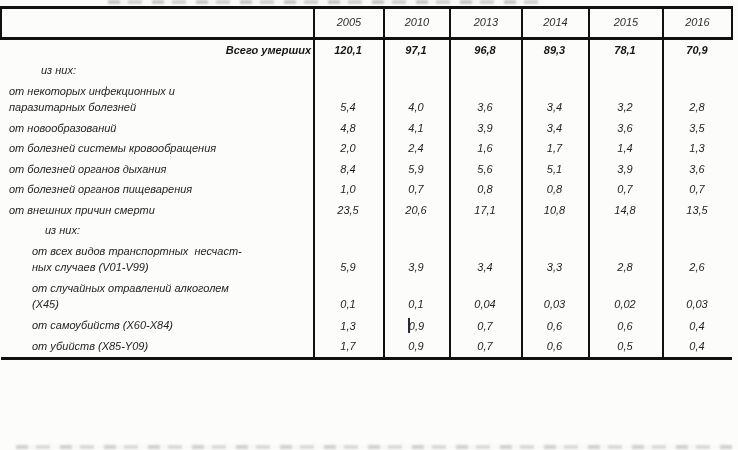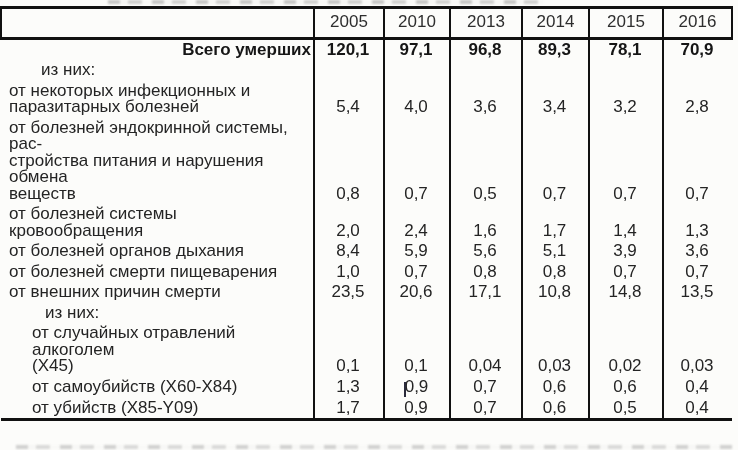--- a/index.html
+++ b/index.html
@@ -30,22 +30,23 @@
   #artifact-top   { top: 0;  left: 108px; width: 436px; }
   #artifact-bottom{ bottom: 1px; left: 16px;  width: 716px; opacity: .8; }
 
   table.mort {
     position: absolute;
     left: 0;
     top: 6px;
     border-collapse: collapse;
     table-layout: fixed;
     width: 731px;
-    font-size: 17px;
+    font-size: 11px;
     line-height: 16.5px;
+    font-style: italic;
   }
   thead th {
     border-top: 3px solid #111;
     border-bottom: 3px solid #111;
     font-weight: normal;
     text-align: center;
     padding: 5px 0 6px 0;
     color: #2e2e2e;
   }
   thead th.lblh {
@@ -141,50 +142,48 @@
       <td class="lbl pl1">от некоторых инфекционных и
 паразитарных болезней</td>
       <td class="v">5,4</td>
       <td class="v">4,0</td>
       <td class="v">3,6</td>
       <td class="v">3,4</td>
       <td class="v">3,2</td>
       <td class="v">2,8</td>
     </tr>
     <tr>
-      <td class="lbl pl1">от болезней эндокринной системы, рас-
-стройства питания и нарушения обмена
-веществ</td>
-      <td class="v">0,8</td>
-      <td class="v">0,7</td>
-      <td class="v">0,5</td>
-      <td class="v">0,7</td>
-      <td class="v">0,7</td>
-      <td class="v">0,7</td>
+      <td class="lbl pl1">от новообразований</td>
+      <td class="v">4,8</td>
+      <td class="v">4,1</td>
+      <td class="v">3,9</td>
+      <td class="v">3,4</td>
+      <td class="v">3,6</td>
+      <td class="v">3,5</td>
     </tr>
     <tr>
       <td class="lbl pl1">от болезней системы кровообращения</td>
       <td class="v">2,0</td>
       <td class="v">2,4</td>
       <td class="v">1,6</td>
       <td class="v">1,7</td>
       <td class="v">1,4</td>
       <td class="v">1,3</td>
     </tr>
     <tr>
       <td class="lbl pl1">от болезней органов дыхания</td>
       <td class="v">8,4</td>
       <td class="v">5,9</td>
       <td class="v">5,6</td>
       <td class="v">5,1</td>
       <td class="v">3,9</td>
       <td class="v">3,6</td>
     </tr>
     <tr>
-      <td class="lbl pl1">от болезней смерти пищеварения</td>
+      <td class="lbl pl1">от болезней органов пищеварения</td>
       <td class="v">1,0</td>
       <td class="v">0,7</td>
       <td class="v">0,8</td>
       <td class="v">0,8</td>
       <td class="v">0,7</td>
       <td class="v">0,7</td>
     </tr>
     <tr>
       <td class="lbl pl1">от внешних причин смерти</td>
       <td class="v">23,5</td>
@@ -195,20 +194,30 @@
       <td class="v">13,5</td>
     </tr>
     <tr>
       <td class="lbl pl2b">из них:</td>
       <td class="v"></td>
       <td class="v"></td>
       <td class="v"></td>
       <td class="v"></td>
       <td class="v"></td>
       <td class="v"></td>
+    </tr>
+    <tr>
+      <td class="lbl pl3">от всех видов транспортных  несчаст-
+ных случаев (V01-V99)</td>
+      <td class="v">5,9</td>
+      <td class="v">3,9</td>
+      <td class="v">3,4</td>
+      <td class="v">3,3</td>
+      <td class="v">2,8</td>
+      <td class="v">2,6</td>
     </tr>
     <tr>
       <td class="lbl pl3">от случайных отравлений алкоголем
 (X45)</td>
       <td class="v">0,1</td>
       <td class="v">0,1</td>
       <td class="v">0,04</td>
       <td class="v">0,03</td>
       <td class="v">0,02</td>
       <td class="v">0,03</td>

